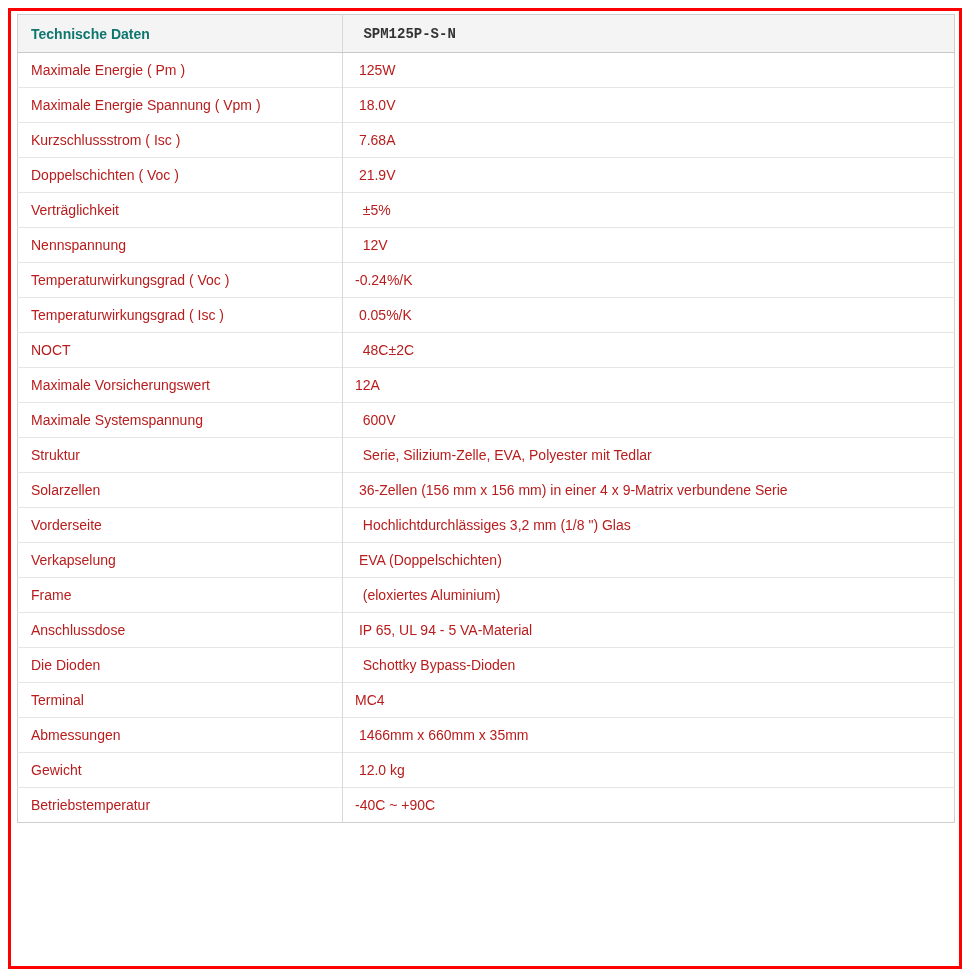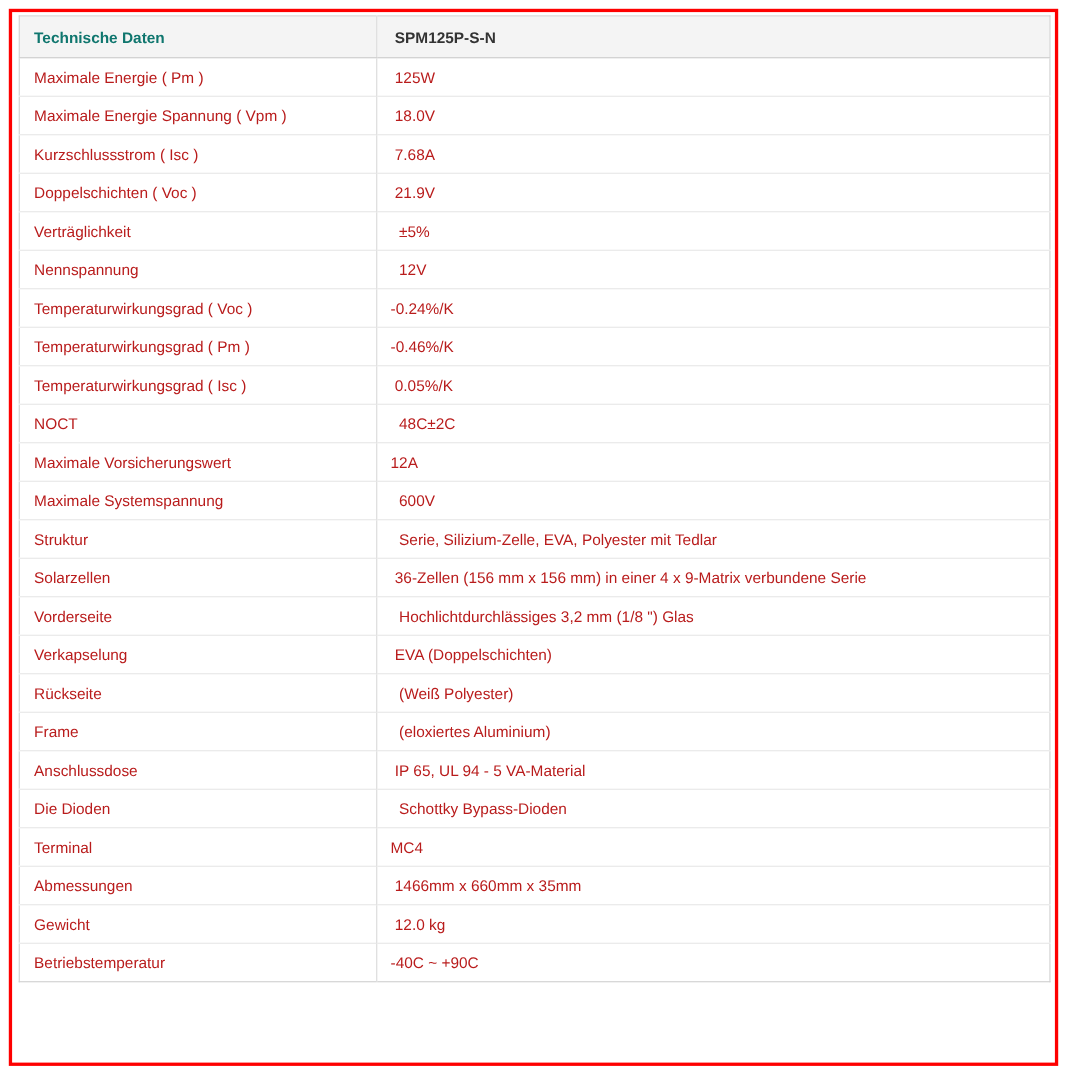--- a/index.html
+++ b/index.html
@@ -67,21 +67,21 @@
 
 <div class="red-frame" style="border-color: rgb(254, 0, 0);">
   <table class="spec">
     <colgroup>
       <col class="c1">
       <col class="c2">
     </colgroup>
     <thead>
       <tr>
         <th class="cell-1" style="background: rgb(244, 244, 244); color: #0f766e;">Technische Daten</th>
-        <th class="cell-2" style="background: rgb(244, 244, 244); color: rgb(51, 51, 51);"> SPM125P-S-N</th>
+        <th class="cell-2" style="background: rgb(244, 244, 244); color: rgb(51, 51, 51); font-family: Liberation Mono, monospace;"> SPM125P-S-N</th>
       </tr>
     </thead>
     <tbody>
   <tr>
     <td class="cell-1">Maximale Energie ( Pm )</td>
     <td class="cell-2"> 125W</td>
   </tr>
 
   <tr>
     <td class="cell-1">Maximale Energie Spannung ( Vpm )</td>
@@ -108,24 +108,20 @@
   <tr>
     <td class="cell-1">Nennspannung</td>
     <td class="cell-2">  12V</td>
   </tr>
 
   <tr>
     <td class="cell-1">Temperaturwirkungsgrad ( Voc )</td>
     <td class="cell-2">-0.24%/K</td>
   </tr>
 
-  <tr>
-    <td class="cell-1">Temperaturwirkungsgrad ( Pm )</td>
-    <td class="cell-2">-0.46%/K</td>
-  </tr>
 
   <tr>
     <td class="cell-1">Temperaturwirkungsgrad ( Isc )</td>
     <td class="cell-2"> 0.05%/K</td>
   </tr>
 
   <tr>
     <td class="cell-1">NOCT</td>
     <td class="cell-2">  48C±2C</td>
   </tr>
@@ -153,24 +149,20 @@
   <tr>
     <td class="cell-1">Vorderseite</td>
     <td class="cell-2">  Hochlichtdurchlässiges 3,2 mm (1/8 ") Glas</td>
   </tr>
 
   <tr>
     <td class="cell-1">Verkapselung</td>
     <td class="cell-2"> EVA (Doppelschichten)</td>
   </tr>
 
-  <tr>
-    <td class="cell-1">Rückseite</td>
-    <td class="cell-2">  (Weiß Polyester)</td>
-  </tr>
 
   <tr>
     <td class="cell-1">Frame</td>
     <td class="cell-2">  (eloxiertes Aluminium)</td>
   </tr>
 
   <tr>
     <td class="cell-1">Anschlussdose</td>
     <td class="cell-2"> IP 65, UL 94 - 5 VA-Material</td>
   </tr>

